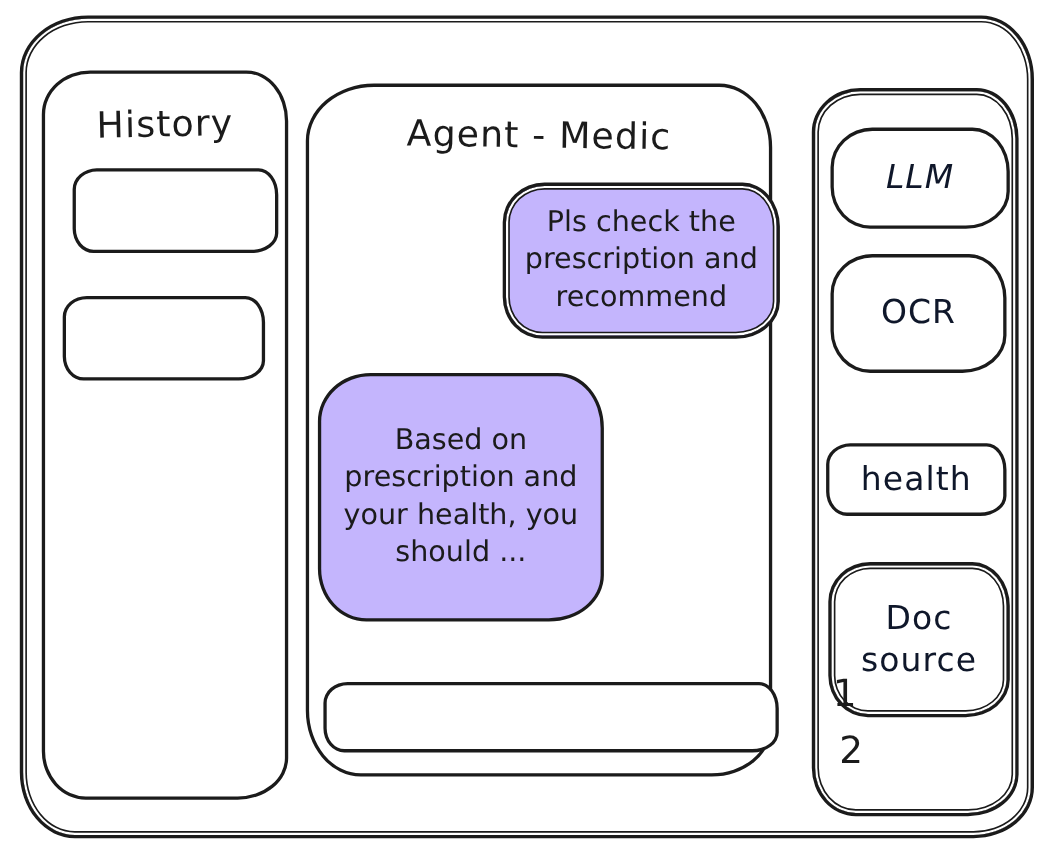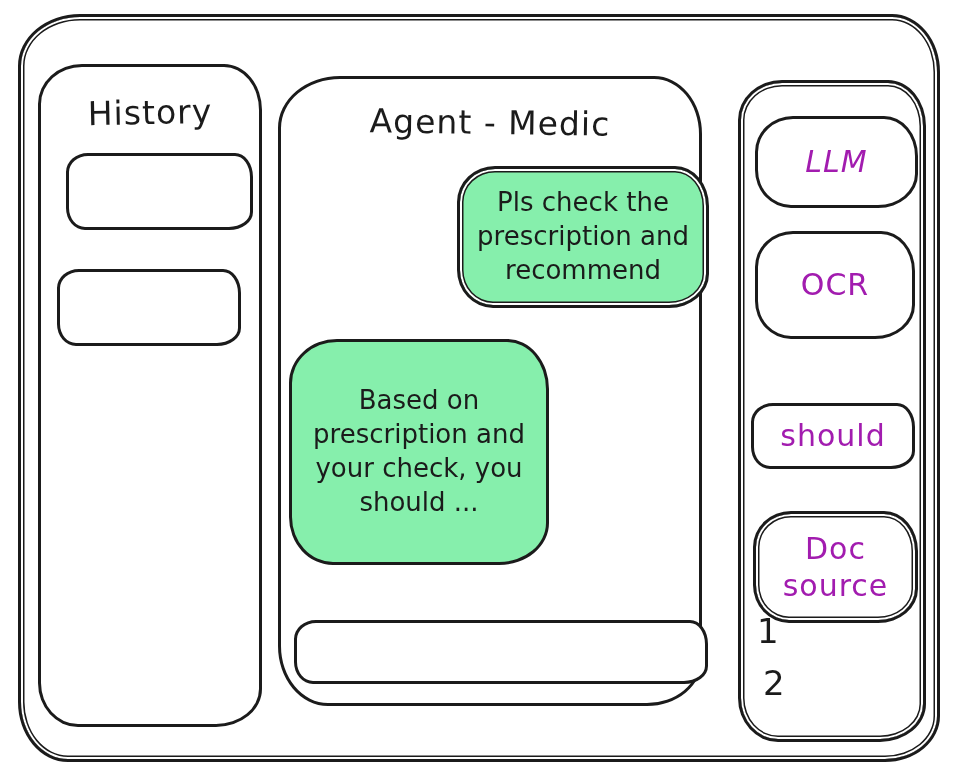--- a/index.html
+++ b/index.html
@@ -35,21 +35,21 @@
     width: 100%;
     text-align: center;
     font-size: 33px;
     letter-spacing: 1px;
     font-weight: 500;
     white-space: nowrap;
   }
   .bubble {
     position: absolute;
     border: 3px solid #1b1b1b;
-    background: #86efac;
+    background: #c4b5fd;
     box-sizing: border-box;
     display: flex;
     align-items: center;
     justify-content: center;
     text-align: center;
     font-size: 26px;
     line-height: 1.3;
     padding: 10px 14px;
   }
   .tool-btn {
@@ -60,21 +60,21 @@
     display: flex;
     align-items: center;
     justify-content: center;
     text-align: center;
     font-size: 30px;
     letter-spacing: 1px;
     line-height: 1.25;
     padding: 4px 8px;
     cursor: pointer;
     font-family: inherit;
-    color: #a21caf;
+    color: #0f172a;
   }
   .history-item {
     position: absolute;
     border: 3px solid #1b1b1b;
     background: #ffffff;
     box-sizing: border-box;
     cursor: pointer;
   }
   .chat-input {
     position: absolute;
@@ -113,33 +113,33 @@
   </div>
 
   <div class="sketch wobble-lg" style="left:278px; top:76px; width:424px; height:630px;">
     <div class="panel-title tilt-2" style="top:24px;">Agent - Medic</div>
 
     <div class="bubble wobble-bubble dbl" style="left:176px; top:87px; width:252px; height:142px;">
       <span>Pls check the prescription and recommend</span>
     </div>
 
     <div class="bubble wobble-bubble" style="left:8px; top:260px; width:260px; height:226px; border-radius:48px 42px 50px 44px / 44px 50px 42px 48px;">
-      <span>Based on prescription and your check, you should ...</span>
+      <span>Based on prescription and your health, you should ...</span>
     </div>
 
     <input class="chat-input wobble-sm" type="text" style="left: 13px; top: 541px; width: 414px; height: 64px;" placeholder="">
   </div>
 
   <div class="sketch wobble-md dbl" style="left:738px; top:80px; width:188px; height:662px;">
 
     <button class="tool-btn wobble-bubble" style="left:14px; top:33px; width:163px; height:92px; font-style:italic;">LLM</button>
 
     <button class="tool-btn wobble-bubble" style="left:14px; top:148px; width:160px; height:108px;">OCR</button>
 
-    <button class="tool-btn wobble-sm" style="left:10px; top:320px; width:164px; height:66px;">should</button>
+    <button class="tool-btn wobble-sm" style="left:10px; top:320px; width:164px; height:66px;">health</button>
 
-    <button class="tool-btn wobble-bubble dbl" style="left:12px; top:428px; width:165px; height:112px;">Doc source</button>
+    <button class="tool-btn wobble-bubble dbl" style="left:12px; top:428px; width:165px; height:141px;">Doc source</button>
 
     <div class="doc-num" style="left:16px; top:528px;">1</div>
     <div class="doc-num" style="left:22px; top:580px;">2</div>
   </div>
 
 </div>
 
 </body></html>

